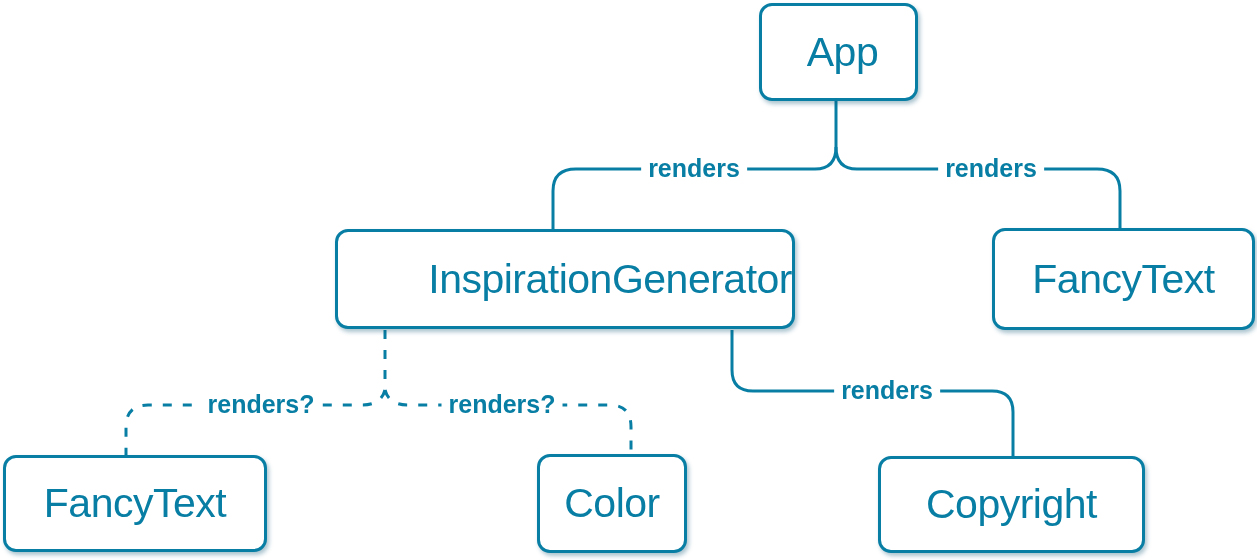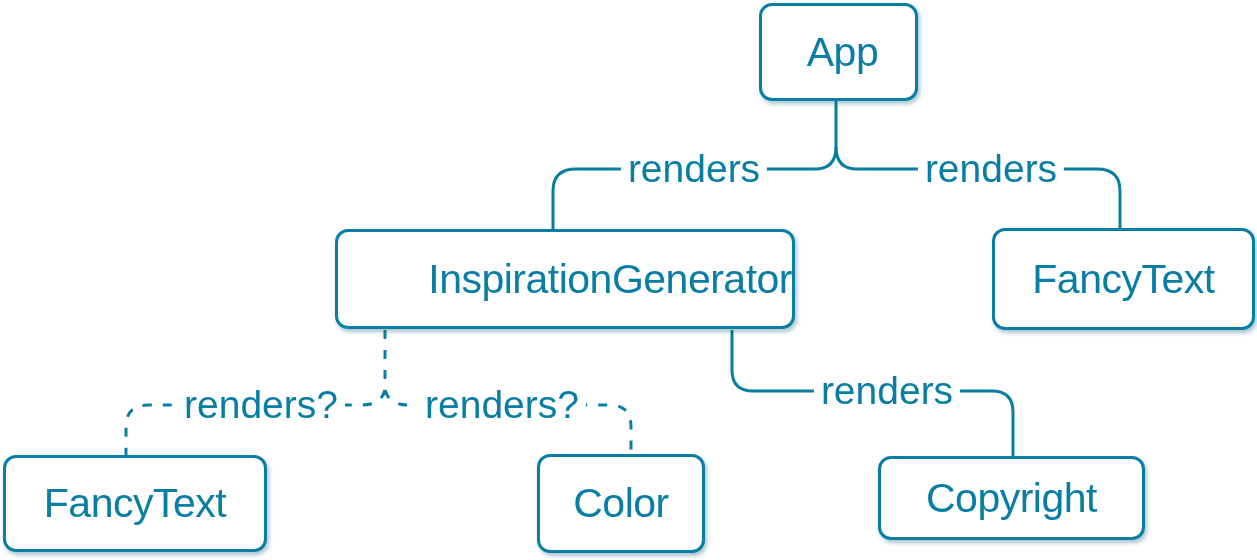--- a/index.html
+++ b/index.html
@@ -48,22 +48,22 @@
     font-size: 41px;
     font-weight: 500;
     letter-spacing: -0.5px;
     white-space: nowrap;
   }
   .edge-label {
     position: absolute;
     transform: translate(-50%, -50%);
     background: var(--background);
     color: var(--accent);
-    font-size: 39px;
-    font-weight: 400;
+    font-size: 25px;
+    font-weight: 700;
     line-height: 1.1;
     padding: 0 7px;
     white-space: nowrap;
   }
 </style>
 </head>
 <body>
 
 <div class="canvas">
 
@@ -91,25 +91,25 @@
   </div>
 
   <div class="node" style="left:992px; top:228px; width:263px; height:102px;">
     <span>FancyText</span>
   </div>
 
   <div class="node" style="left:3px;   top:455px; width:264px; height:97px;">
     <span>FancyText</span>
   </div>
 
-  <div class="node" style="left:537px; top:454px; width:168px; height:99px;">
+  <div class="node" style="left:537px; top:454px; width:150px; height:99px;">
     <span>Color</span>
   </div>
 
-  <div class="node" style="left:878px; top:456px; width:267px; height:84px;">
+  <div class="node" style="left:878px; top:456px; width:267px; height:97px;">
     <span>Copyright</span>
   </div>
 
   <div class="edge-label" style="left:694px; top:169px;">renders</div>
 
   <div class="edge-label" style="left:991px; top:169px;">renders</div>
 
   <div class="edge-label" style="left:887px; top:391px;">renders</div>
 
   <div class="edge-label" style="left:261px; top:405px;">renders?</div>

